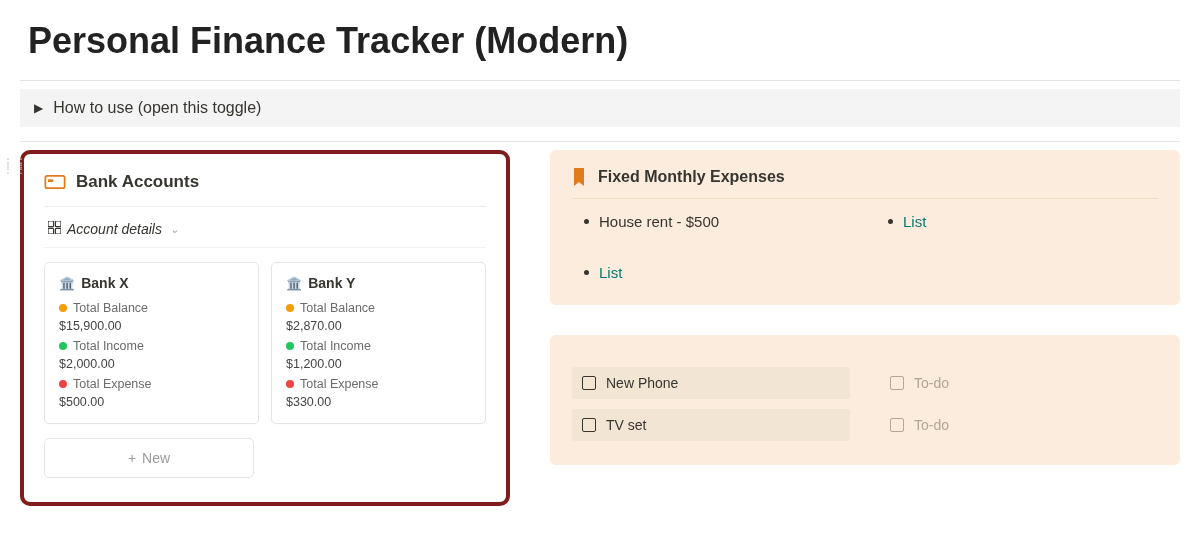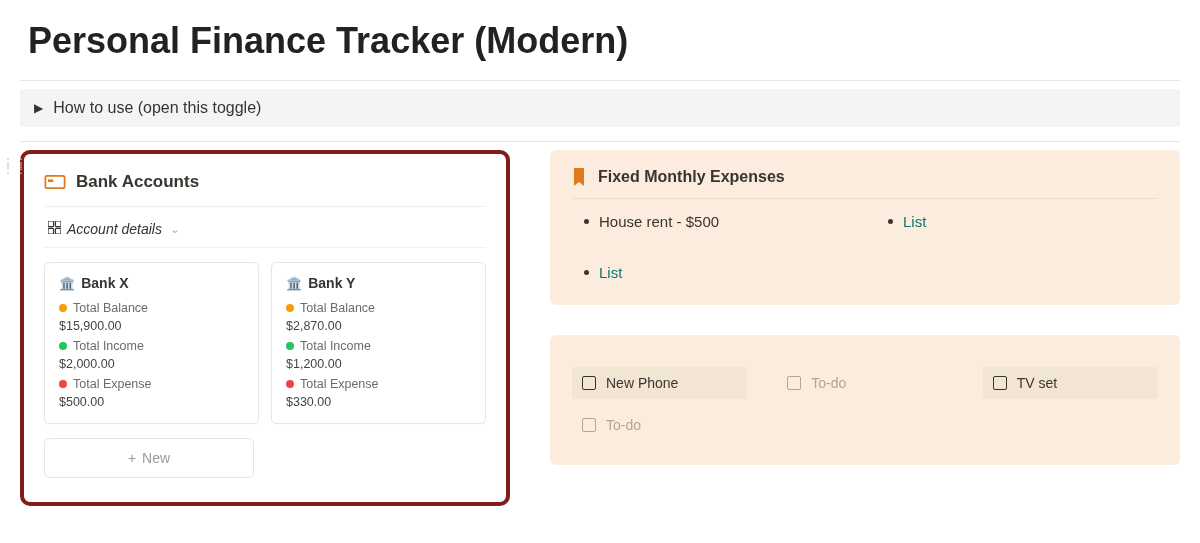--- a/index.html
+++ b/index.html
@@ -184,21 +184,21 @@
     color: #37352f;
   }
   .bullet-item .bullet {
     width: 5px; height: 5px; border-radius: 50%;
     background: #37352f;
     flex-shrink: 0;
   }
   .bullet-item.placeholder { color: #0f766e; }
   .todo-list {
     display: grid;
-    grid-template-columns: 1fr 1fr 1fr;
+    grid-template-columns: 1fr 1fr;
     column-gap: 30px;
     row-gap: 10px;
     padding-top: 14px;
   }
   .todo-item {
     background: #f3e5d4;
     border-radius: 2px;
     padding: 8px 10px;
     display: flex;
     align-items: center;

